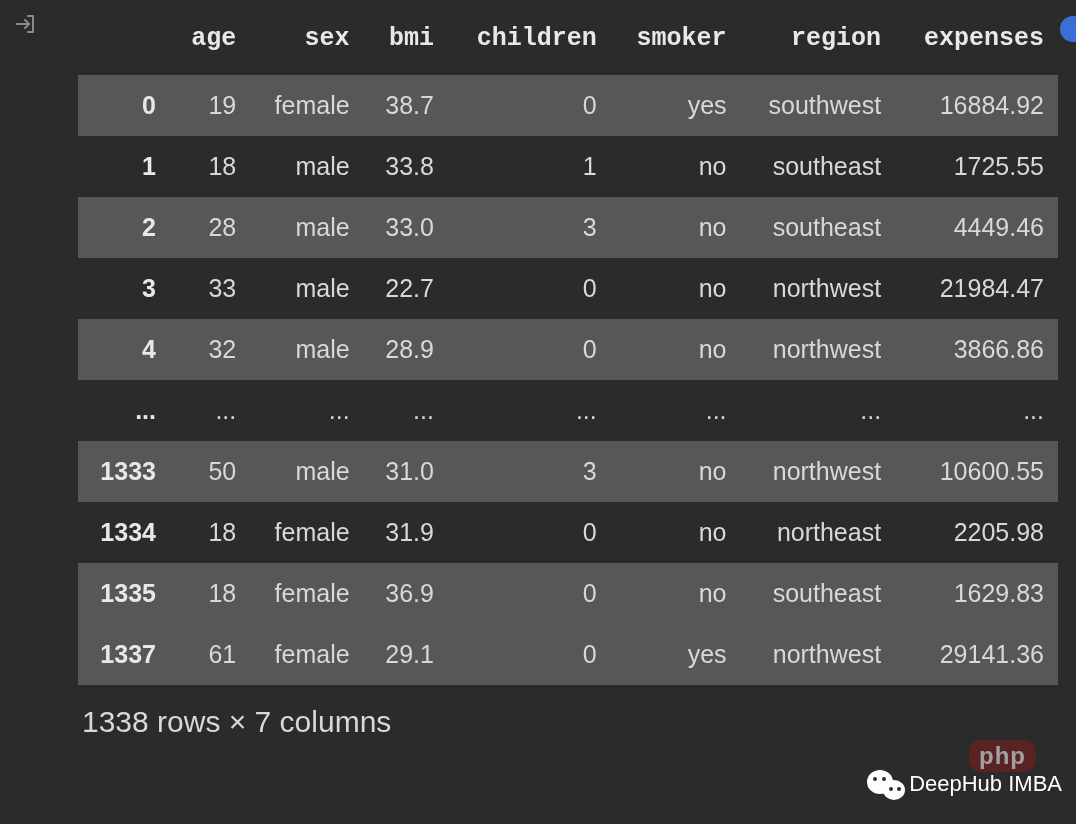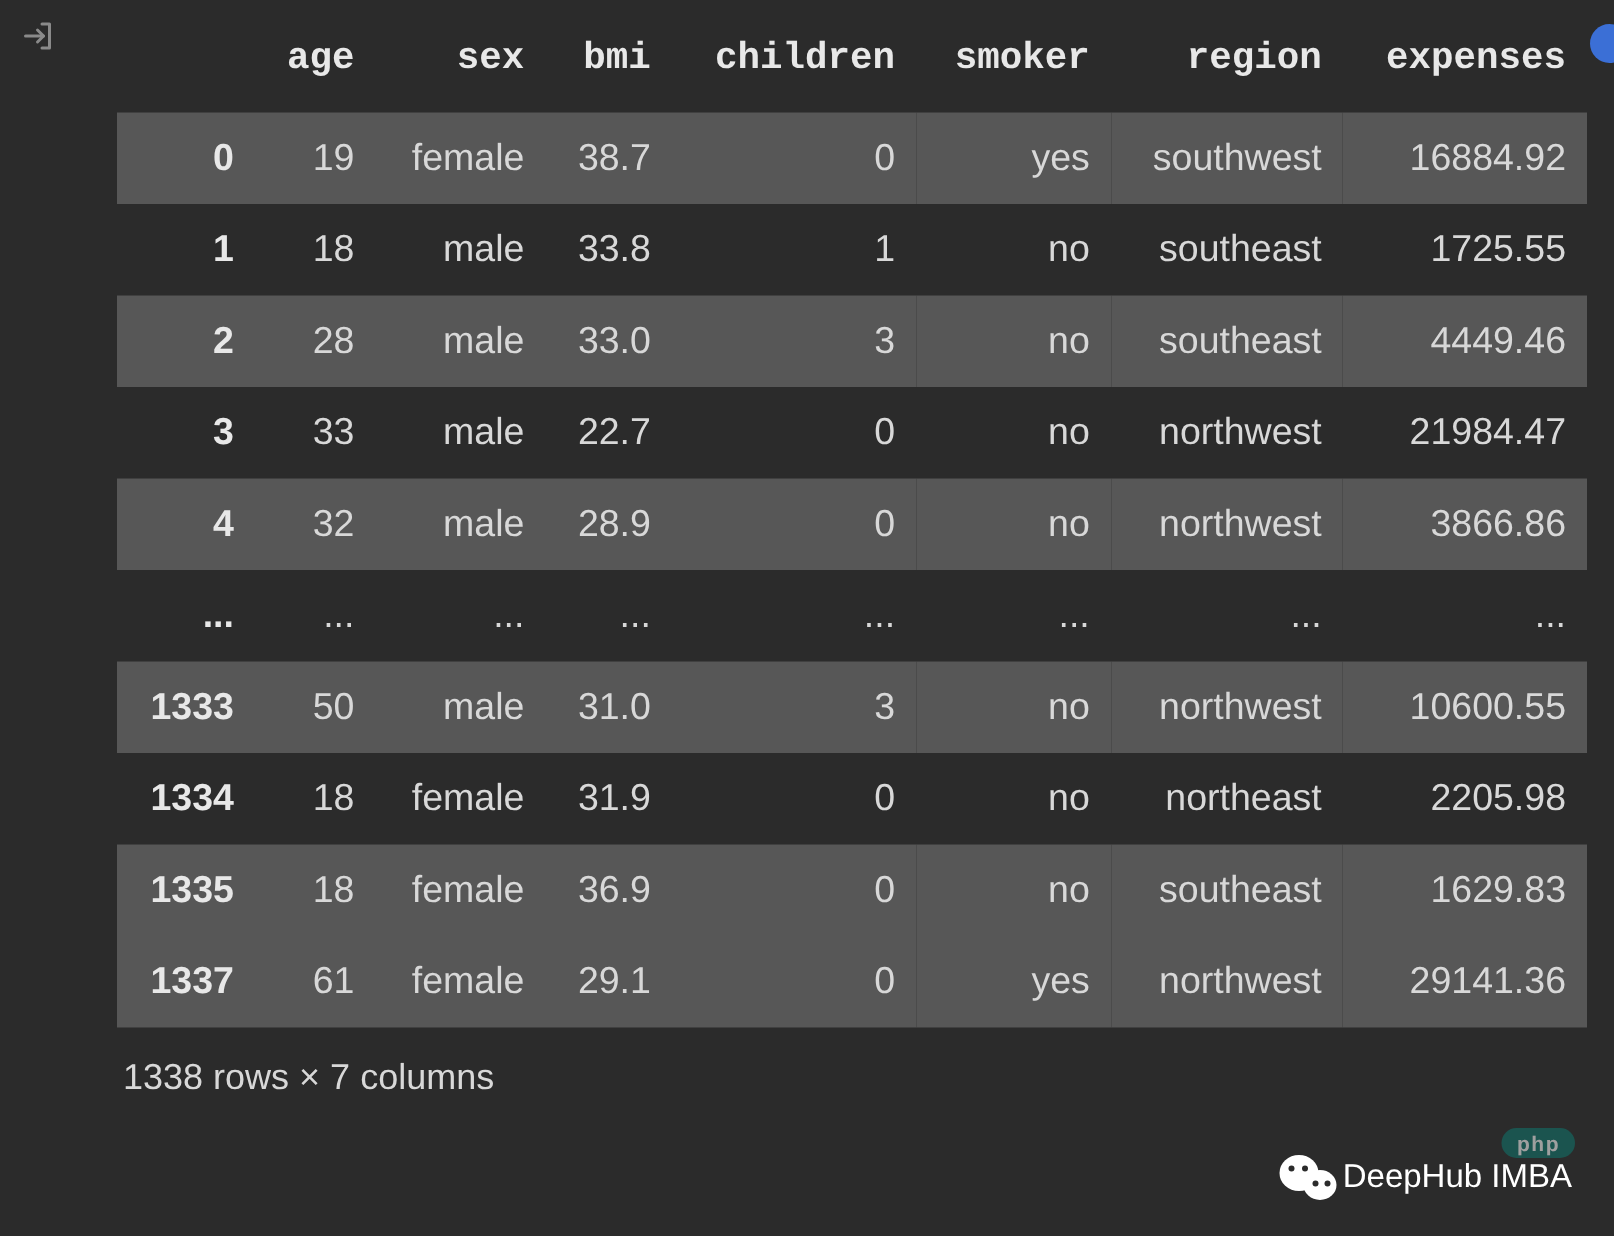--- a/index.html
+++ b/index.html
@@ -46,27 +46,27 @@
     text-align: right;
     padding: 16px 14px;
     color: #d8d8d8;
     font-family: -apple-system, BlinkMacSystemFont, "Segoe UI", Helvetica, Arial, sans-serif;
     white-space: nowrap;
   }
   tbody tr.striped { background: #575757; }
   tbody tr.plain  { background: transparent; }
   .summary {
     margin-top: 20px;
-    font-size: 24px;
+    font-size: 30px;
     color: #d8d8d8;
     padding-left: 4px;
   }
   .watermark {
     position: absolute;
-    right: 28px;
+    right: 14px;
     bottom: 22px;
     display: flex;
     align-items: center;
     gap: 0;
     color: #ffffff;
     font-size: 22px;
     pointer-events: none;
   }
   .wechat-badge {
     position: relative;
@@ -76,25 +76,25 @@
   .bubble {
     position: absolute;
     border-radius: 50%;
     background: #ffffff;
   }
   .bubble.big { width: 26px; height: 24px; left: 0; top: 4px; }
   .bubble.small { width: 22px; height: 20px; left: 16px; top: 14px; }
   .eye { position:absolute; width:4px; height:4px; background:#2b2b2b; border-radius:50%; }
   .php-badge {
     position: absolute;
-    right: 26px;
+    right: 40px;
     bottom: 52px;
-    background: #0f766e;
+    background: #7f1d1d;
     color: #ffffff;
-    font-size: 14px;
+    font-size: 24px;
     font-weight: bold;
     padding: 2px 10px;
     border-radius: 12px;
     opacity: 0.55;
     letter-spacing: 1px;
     pointer-events: none;
   }
   .edge-dot {
     position: absolute;
     right: -10px;

